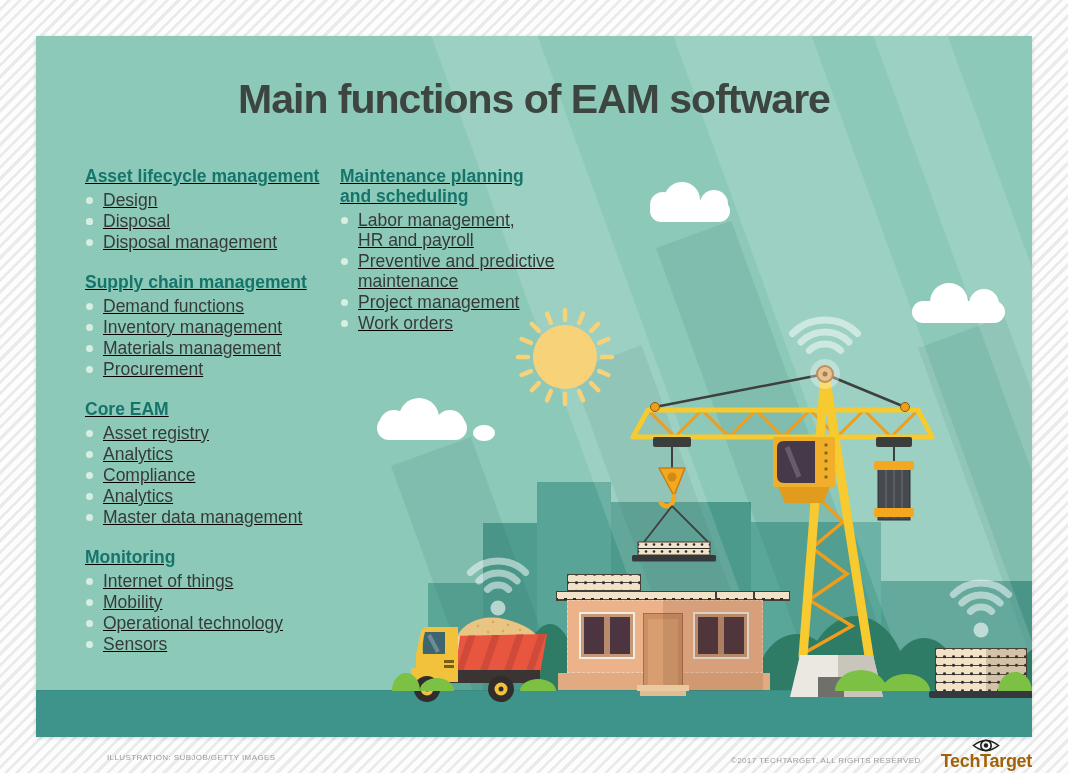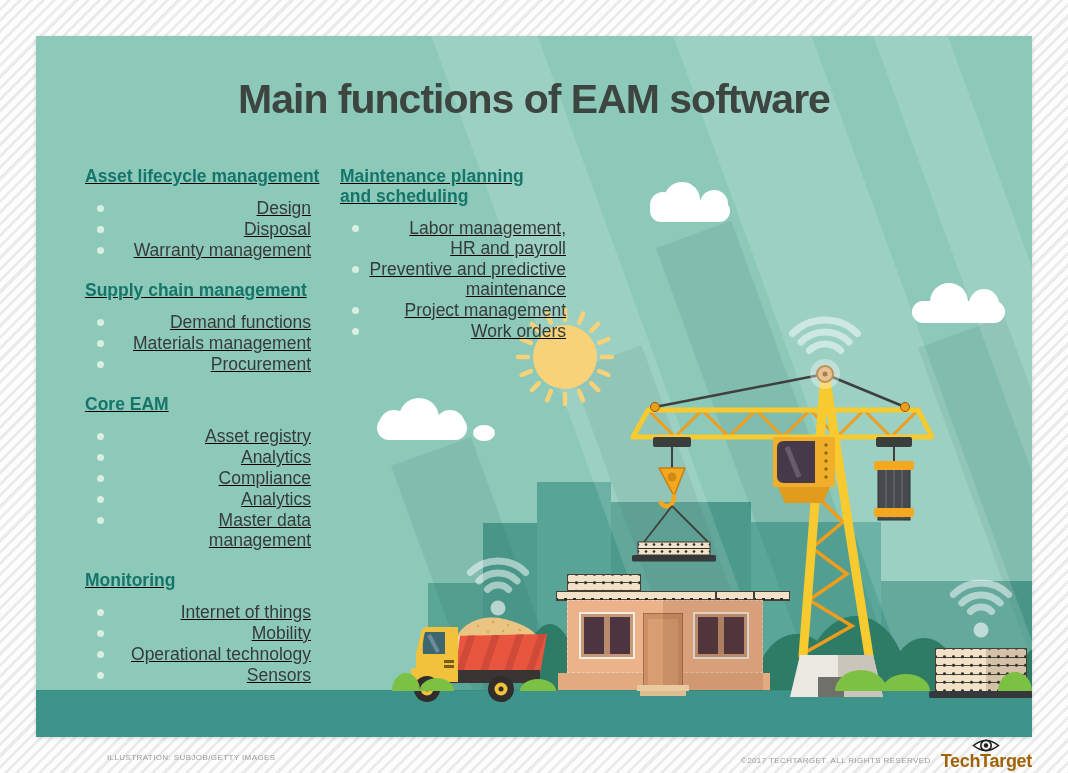--- a/index.html
+++ b/index.html
@@ -100,27 +100,27 @@
   #brickstack{position:absolute;left:899px;top:612px;width:92px;height:44px;z-index:10;}
   .shade{position:absolute;top:0;right:0;height:100%;background:rgba(94,66,40,.20);}
   #pallet2{position:absolute;left:893px;top:655px;width:104px;height:7px;background:#35393b;border-radius:2px;z-index:10;}
   
   h1.title{position:absolute;left:0;top:40px;width:100%;margin:0;text-align:center;
     font-size:41px;font-weight:bold;letter-spacing:-1px;color:#3c4540;z-index:20;}
   .col{position:absolute;top:130px;width:238px;z-index:20;text-decoration:underline;}
   .col-left{left:49px;} .col-right{left:304px;}
   .section{margin-bottom:20px;}
   .sec-h{margin:0 0 4px;font-size:17.5px;line-height:20px;font-weight:bold;color:#15756a;white-space:pre-line;}
-  ul.items{list-style:none;margin:12px;padding:0;text-align:right;}
+  ul.items{list-style:none;margin:1px;padding:0;}
   ul.items li{position:relative;padding-left:17px;margin:0 0 1px;font-size:17.5px;line-height:20px;color:#363b38;}
   .dot{position:absolute;left:0;top:6.5px;width:7px;height:7px;border-radius:50%;background:#d8eee1;}
   .txt{white-space:pre-line;}
   
   .credit{position:absolute;left:107px;top:753px;font-size:8px;letter-spacing:.4px;color:#9a9a9a;}
-  .brandbox{position:absolute;right:36px;top:737px;display:flex;align-items:flex-end;gap:10px;}
+  .brandbox{position:absolute;right:36px;top:737px;display:flex;align-items:flex-end;gap:20px;}
   .copyright{font-size:8px;letter-spacing:.4px;color:#9a9a9a;padding-bottom:4px;}
   .ttlogo{display:flex;flex-direction:column;align-items:center;}
   .ttname{font-size:18px;font-weight:bold;color:#a16207;letter-spacing:-.3px;line-height:15px;}
 </style>
 </head>
 <body>
 
 <div class="panel">
 
   <div class="bldg" id="b1"></div>
@@ -356,27 +356,28 @@
 
   <h1 class="title">Main functions of EAM software</h1>
 
   <div class="col col-left">
     <div class="section">
       <h2 class="sec-h">Asset lifecycle management</h2>
       <ul class="items">
         <li><span class="dot"></span><span class="txt">Design</span></li>
         <li><span class="dot"></span></li>
         <li><span class="dot"></span><span class="txt">Disposal</span></li>
-        <li><span class="dot"></span><span class="txt">Warranty management</span></li>
+        <li><span class="dot"></span><span class="txt">Disposal management</span></li>
       </ul>
     </div>
     <div class="section">
       <h2 class="sec-h">Supply chain management</h2>
       <ul class="items">
         <li><span class="dot"></span><span class="txt">Demand functions</span></li>
+        <li><span class="dot"></span><span class="txt">Inventory management</span></li>
         <li><span class="dot"></span><span class="txt">Materials management</span></li>
         <li><span class="dot"></span><span class="txt">Procurement</span></li>
       </ul>
     </div>
     <div class="section">
       <h2 class="sec-h">Core EAM</h2>
       <ul class="items">
         <li><span class="dot"></span><span class="txt">Asset registry</span></li>
         <li><span class="dot"></span><span class="txt">Analytics</span></li>
         <li><span class="dot"></span><span class="txt">Compliance</span></li>

